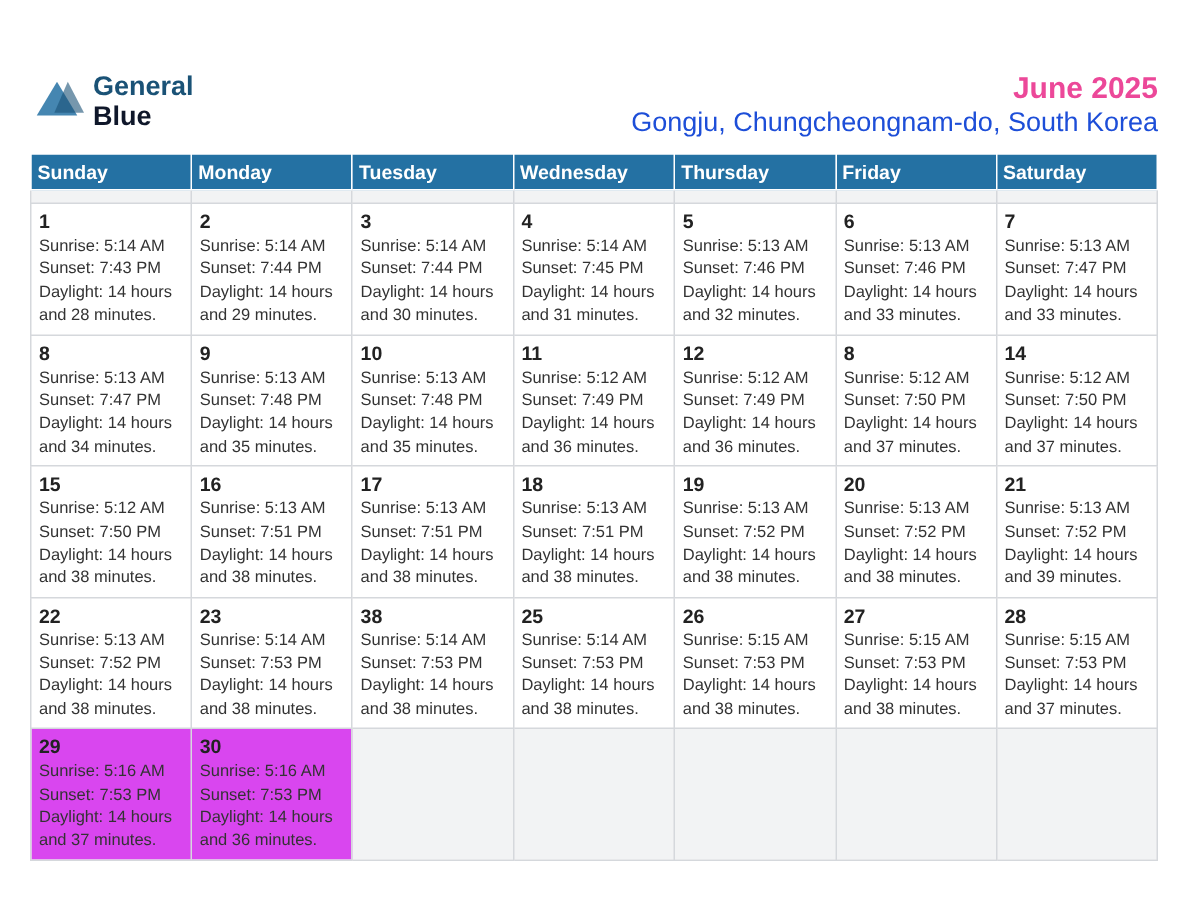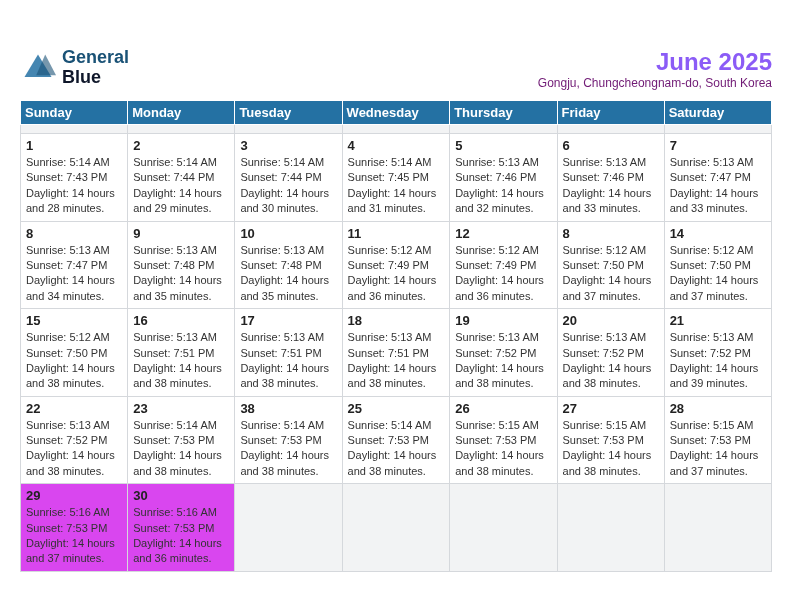--- a/index.html
+++ b/index.html
@@ -29,27 +29,27 @@
       line-height: 1.1;
     }
     .logo-icon {
       width: 36px;
       height: 36px;
     }
     .title-area {
       text-align: right;
     }
     .month-title {
-      font-size: 24px;
-      font-weight: bold;
-      color: #8b5cf6;
+      font-size: 20px;
+      font-weight: bold;
+      color: #ec4899;
     }
     .subtitle {
-      font-size: 12px;
-      color: #701a75;
+      font-size: 18px;
+      color: #1d4ed8;
     }
     .calendar {
       width: 100%;
       border-collapse: collapse;
       font-size: 11px;
     }
     .calendar thead tr th {
       background-color: #2471a3;
       color: #fff;
       padding: 4px 4px;

